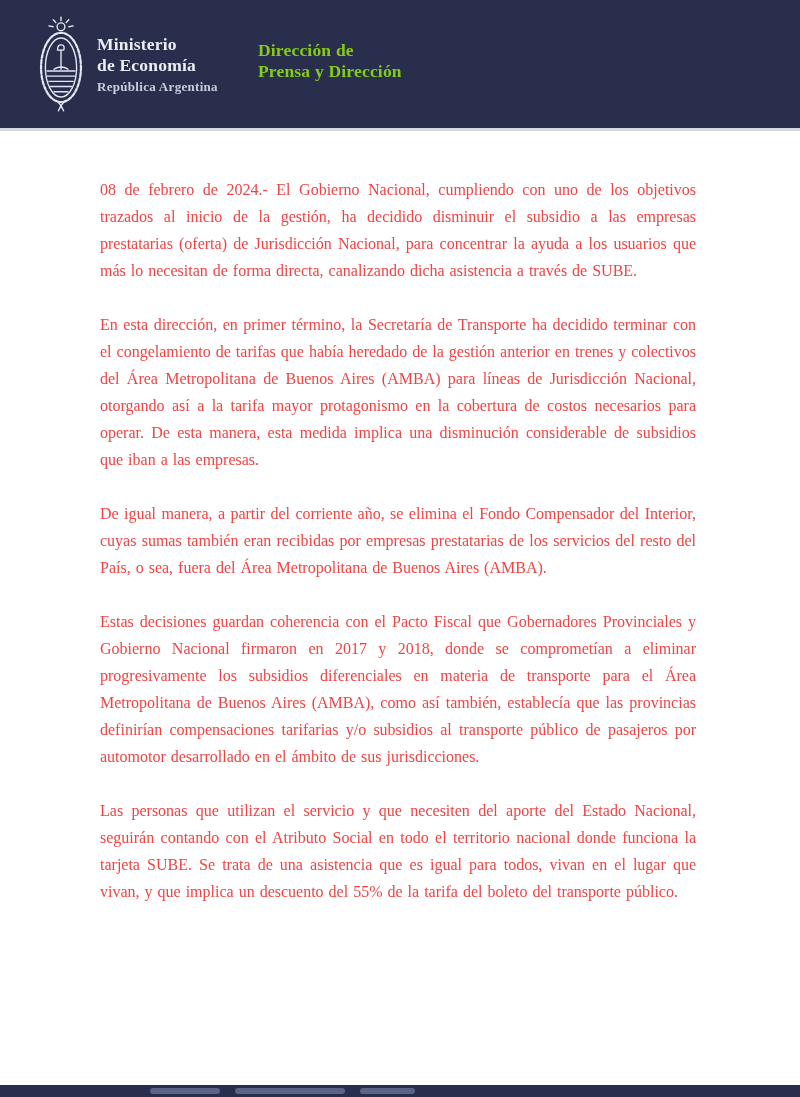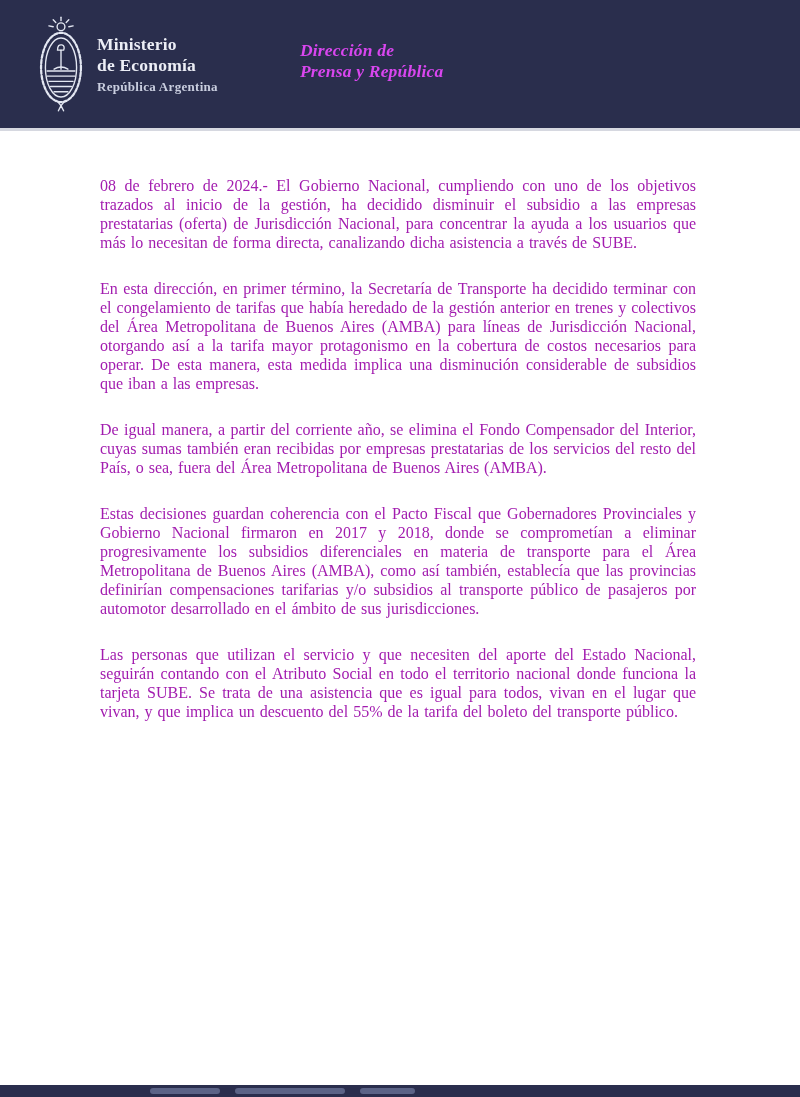--- a/index.html
+++ b/index.html
@@ -37,25 +37,24 @@
     letter-spacing:.2px;
   }
   .ministry .m-sub{
     margin-top:3px;
     font-size:13px;
     font-weight:bold;
     color:#c9cedf;
     letter-spacing:.3px;
   }
   .dept{
-    margin-left:82px;
-    color:#d946ef;
+    margin-left:40px;
+    color:#84cc16;
     align-self:flex-start;
     margin-top:40px;
-    font-style:italic;
   }
   .dept .d-line{
     font-size:17.5px;
     font-weight:bold;
     line-height:21px;
     letter-spacing:.2px;
   }
   .seam{
     position:absolute;
     top:128px;left:0;right:0;
@@ -75,23 +74,23 @@
     color:#2b4b92;
     font-size:20px;
     font-weight:bold;
     line-height:30px;
     letter-spacing:.3px;
   }
   .doc-title span{display:block;}
   .para{
     margin:0 4px 27px 0;
     text-align:justify;
-    color:#a21caf;
+    color:#ef4444;
     font-size:16px;
-    line-height:19px;
+    line-height:27px;
     word-spacing:1px;
   }
   .para.first{margin-top:45px;}
   
   .bottombar{
     position:absolute;
     left:0;right:0;bottom:0;
     height:12px;
     background:#2a2e4d;
   }
@@ -141,21 +140,21 @@
     </svg>
 
     <div class="ministry">
       <div class="m-line">Ministerio</div>
       <div class="m-line">de Economía</div>
       <div class="m-sub">República Argentina</div>
     </div>
 
     <div class="dept">
       <div class="d-line">Dirección de</div>
-      <div class="d-line">Prensa y República</div>
+      <div class="d-line">Prensa y Dirección</div>
     </div>
   </header>
 
   <div class="seam"></div>
 
   <main class="doc">
 
     <p class="para first">08 de febrero de 2024.- El Gobierno Nacional, cumpliendo con uno de los objetivos trazados al inicio de la gestión, ha decidido disminuir el subsidio a las empresas prestatarias (oferta) de Jurisdicción Nacional, para concentrar la ayuda a los usuarios que más lo necesitan de forma directa, canalizando dicha asistencia a través de SUBE.</p>
     <p class="para">En esta dirección, en primer término, la Secretaría de Transporte ha decidido terminar con el congelamiento de tarifas que había heredado de la gestión anterior en trenes y colectivos del Área Metropolitana de Buenos Aires (AMBA) para líneas de Jurisdicción Nacional, otorgando así a la tarifa mayor protagonismo en la cobertura de costos necesarios para operar. De esta manera, esta medida implica una disminución considerable de subsidios que iban a las empresas.</p>
     <p class="para">De igual manera, a partir del corriente año, se elimina el Fondo Compensador del Interior, cuyas sumas también eran recibidas por empresas prestatarias de los servicios del resto del País, o sea, fuera del Área Metropolitana de Buenos Aires (AMBA).</p>

